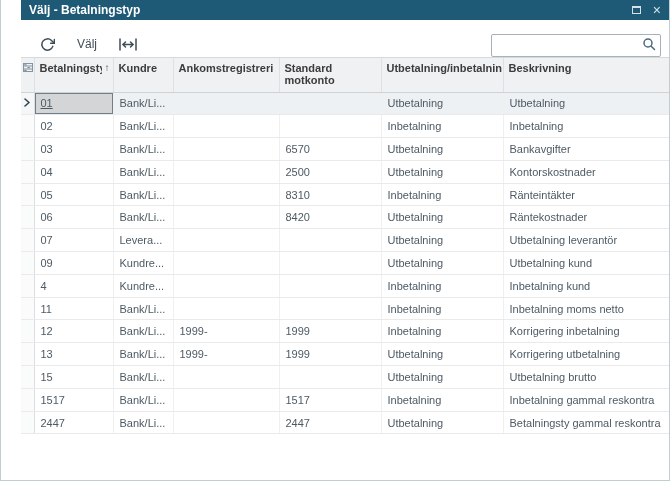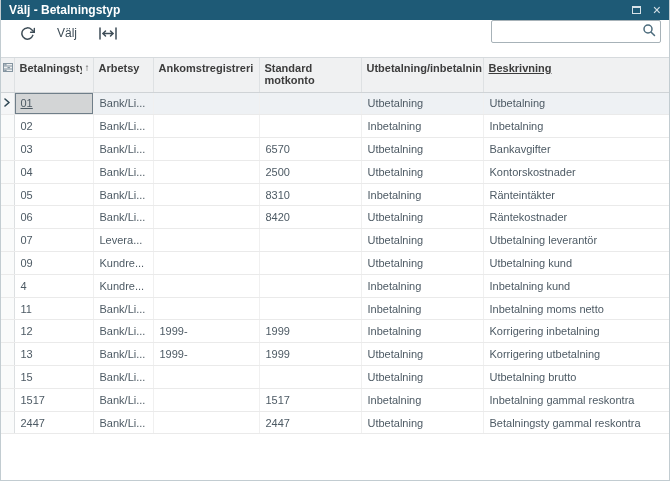--- a/index.html
+++ b/index.html
@@ -4,41 +4,42 @@
 <style>
   html,body { margin:0; padding:0; background:#e9ecee; }
   * { box-sizing:border-box; }
   .window {
     width:670px; height:481px;
     font-family:"Liberation Sans", sans-serif;
     background:#fff;
     border:1px solid #c2ccd1; border-top:none;
     overflow:hidden;
     position:relative;
+    padding-left:20px;
   }
   
   .titlebar {
     height:20px; background:var(--titlebar-bg,#1e5a76);
     color:#fff; display:flex; align-items:center;
     padding:0 8px; font-size:12px; font-weight:bold;
   }
   .titlebar .spacer { flex:1; }
   .win-ctrl { display:flex; align-items:center; gap:12px; }
   .maxbox {
     width:9px; height:8px; display:inline-block;
     border:1px solid #d7e2e8; border-top-width:2px; cursor:pointer;
   }
   .closex {
     color:#d7e2e8; font-size:14px; line-height:14px; cursor:pointer;
     font-weight:normal;
   }
   
   .toolbar {
     height:38px; background:#fff; border-bottom:1px solid #d6dadd;
-    display:flex; align-items:flex-start; padding:0 8px;
+    display:flex; align-items:flex-end; padding:0 8px;
   }
   .tool-btn {
     display:flex; align-items:center; justify-content:center;
     height:26px; padding:0 11px; cursor:pointer;
     color:#3e4d57; font-size:12px;
   }
   .tool-btn svg { display:block; }
   .searchbox {
     margin-left:auto; width:170px; height:23px;
     border:1px solid #a7b2b8; border-radius:2px;
@@ -58,21 +59,21 @@
   col.c-ank    { width:106px; }
   col.c-mot    { width:102px; }
   col.c-utb    { width:122px; }
   thead th {
     background:#f0f1f2;
     border-bottom:1px solid #cfd3d6; border-right:1px solid #dee1e3;
     font-size:11px; font-weight:bold; color:#3c3c3c;
     text-align:left; vertical-align:top;
     padding:4px 3px 2px 5px; height:34px;
   }
-  thead th:last-child { border-right:none;text-decoration:underline; }
+  thead th:last-child { border-right:none; }
   thead th.col-marker { padding:4px 1px 2px 2px; }
   .th-flex { display:flex; align-items:flex-start; white-space:nowrap; overflow:hidden; }
   .th-flex .hl { overflow:hidden; flex:0 1 auto; }
   .sort { flex:none; font-size:10px; font-weight:normal; color:#4a4a4a; margin-left:3px; }
   tbody td {
     height:22.8px; font-size:11px; color:#4d5a64;
     padding:0 3px 0 6px;
     border-bottom:1px solid #eaeaea; border-right:1px solid #f0f0f0;
     white-space:nowrap; overflow:hidden; vertical-align:middle;
     background:#fff; cursor:default;
@@ -161,21 +162,21 @@
               <rect x="1.2" y="6.8" width="2.4" height="1.2" fill="#8494a0" stroke="none"></rect>
             </svg>
           </span>
         </th>
         <th>
           <span class="th-flex">
             <span class="hl">Betalningsty</span>
             <span class="sort">↑</span>
           </span>
         </th>
-        <th>Arbetsy</th>
+        <th>Kundre</th>
         <th>Ankomstregistreri</th>
         <th>Standard motkonto</th>
         <th>Utbetalning/inbetalnin</th>
         <th>Beskrivning</th>
       </tr>
     </thead>
     <tbody>
         <tr class="selected">
       <td class="col-marker"><svg width="6" height="9" viewBox="0 0 6 9" fill="none" stroke="#2f4754" stroke-width="1.6" stroke-linecap="round" stroke-linejoin="round">
               <polyline points="1 1 5 4.5 1 8"></polyline>

